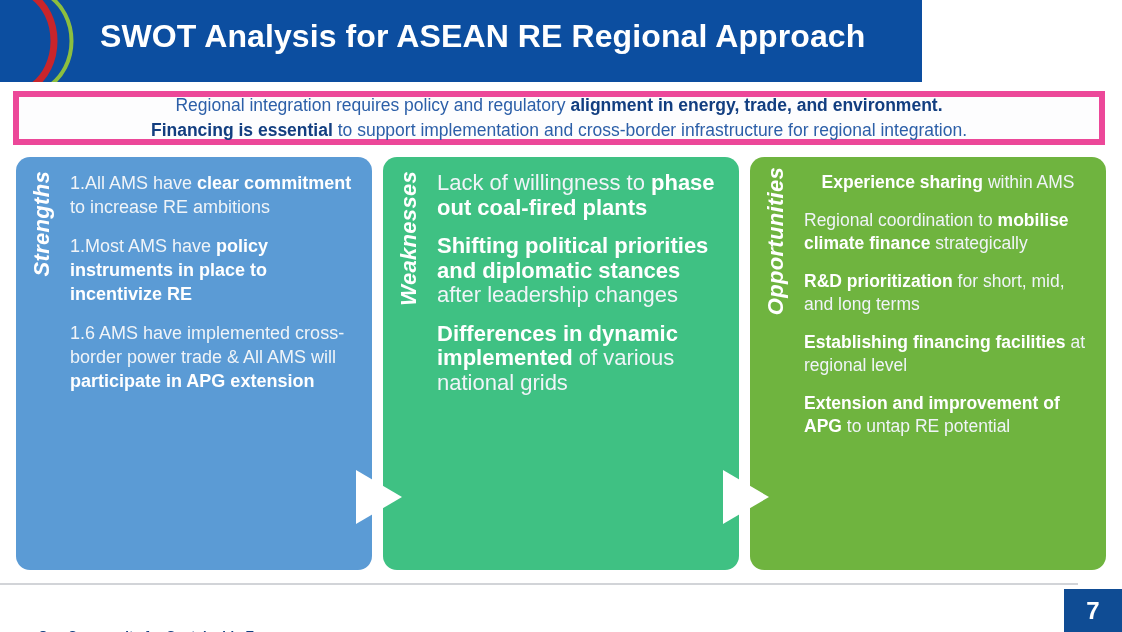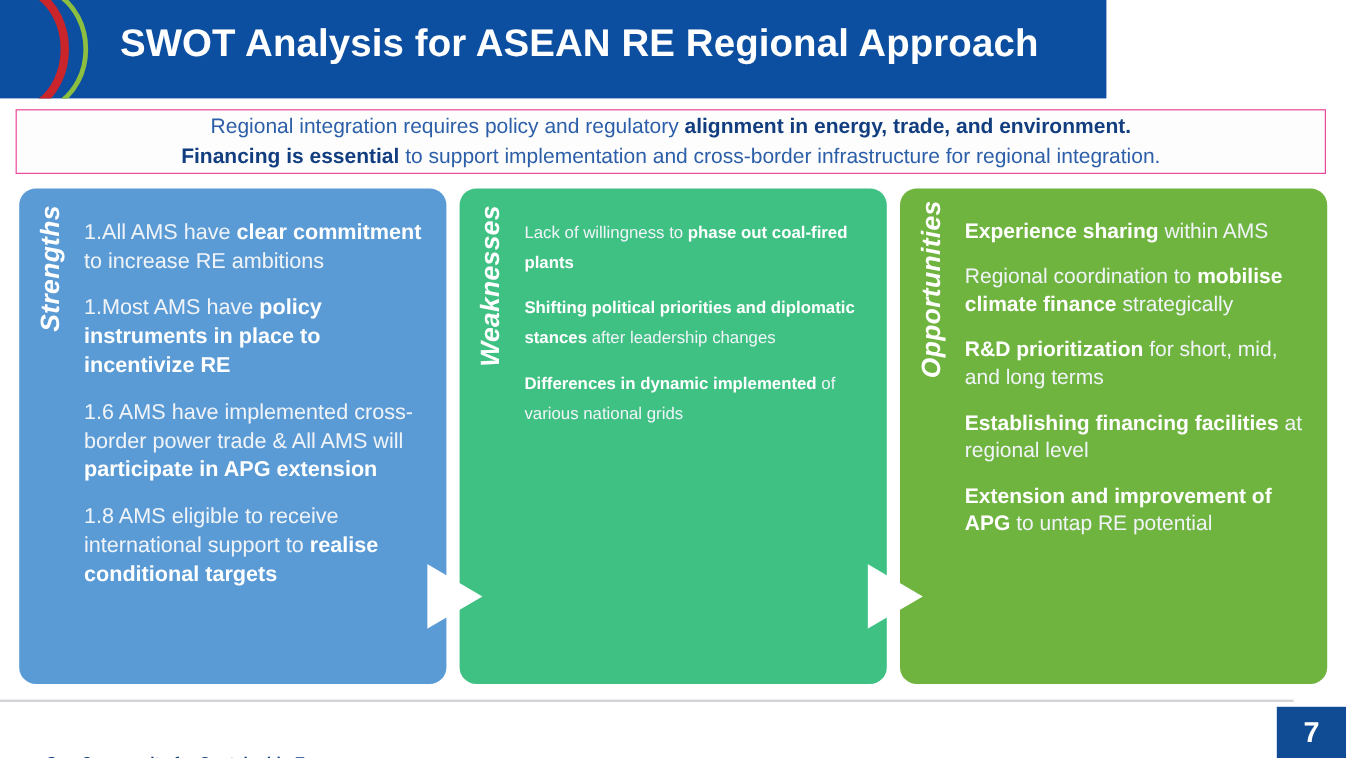--- a/index.html
+++ b/index.html
@@ -41,21 +41,21 @@
     white-space: nowrap;
   }
 
   
   .banner {
     position: absolute;
     left: 13px;
     top: 91px;
     width: 1092px;
     height: 54px;
-    border: 1px solid #ec4899;
+    border: 6px solid #ec4899;
     background: #FDFDFE;
     box-sizing: border-box;
     display: flex;
     flex-direction: column;
     align-items: center;
     justify-content: center;
   }
   .banner-line {
     font-size: 17.5px;
     color: #2C5FA8;
@@ -105,37 +105,38 @@
     font-weight: bold;
     color: #ffffff;
     letter-spacing: 0.3px;
   }
   .col-strengths .col-label span,
   .col-weaknesses .col-label span { top: 14px; }
   .col-opportunities .col-label span { top: 10px; }
 
   .col-body {
     flex: 1 1 auto;
-    padding: 24px 14px 10px 2px;
+    padding: 14px 14px 10px 2px;
     display: flex;
     flex-direction: column;
     justify-content: flex-start;
+    align-items: center;
   }
   .bullet {
     color: #ffffff;
     font-size: 18px;
     line-height: 23.5px;
     margin-bottom: 14px;
   }
   .bullet:last-child { margin-bottom: 0; }
   .bullet b { font-weight: bold; }
   .bullet .soft { color: #F0F4F8; }
 
   .col-strengths .bullet  { font-size: 18px; line-height: 24px; margin-bottom: 15px; }
-  .col-weaknesses .bullet { font-size: 14px; line-height: 24.5px; margin-bottom: 14px; }
+  .col-weaknesses .bullet { font-size: 22px; line-height: 24.5px; margin-bottom: 14px; }
   .col-opportunities .bullet { font-size: 17.5px; line-height: 23.5px; margin-bottom: 14px; }
 
   
   .arrow {
     position: absolute;
     top: 466px;
     width: 48px;
     height: 62px;
     z-index: 5;
   }
@@ -207,23 +208,20 @@
     <div class="col-body">
       <div class="bullet">
         <span class="soft">1.All AMS have </span><b>clear commitment</b><span class="soft"> to increase RE ambitions</span>
       </div>
       <div class="bullet">
         <span class="soft">1.Most AMS have </span><b>policy instruments in place to incentivize RE</b><span class="soft"></span>
       </div>
       <div class="bullet">
         <span class="soft">1.6 AMS have implemented cross-border power trade &amp; All AMS will </span><b>participate in APG extension</b><span class="soft"></span>
       </div>
-      <div class="bullet">
-        <span class="soft">1.8 AMS eligible to receive international support to </span><b>realise conditional targets</b><span class="soft"></span>
-      </div>
     </div>
   </div>
 
   <div class="col col-weaknesses">
     <div class="col-label">
       <span>Weaknesses</span>
     </div>
     <div class="col-body">
       <div class="bullet">
         <span class="soft">Lack of willingness to </span><b>phase out coal-fired plants</b><span class="soft"></span>

